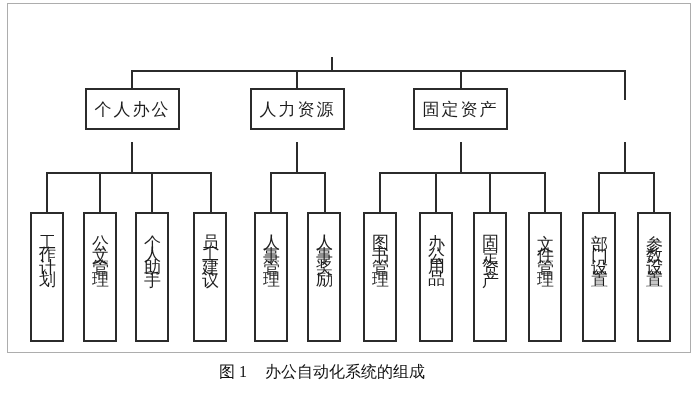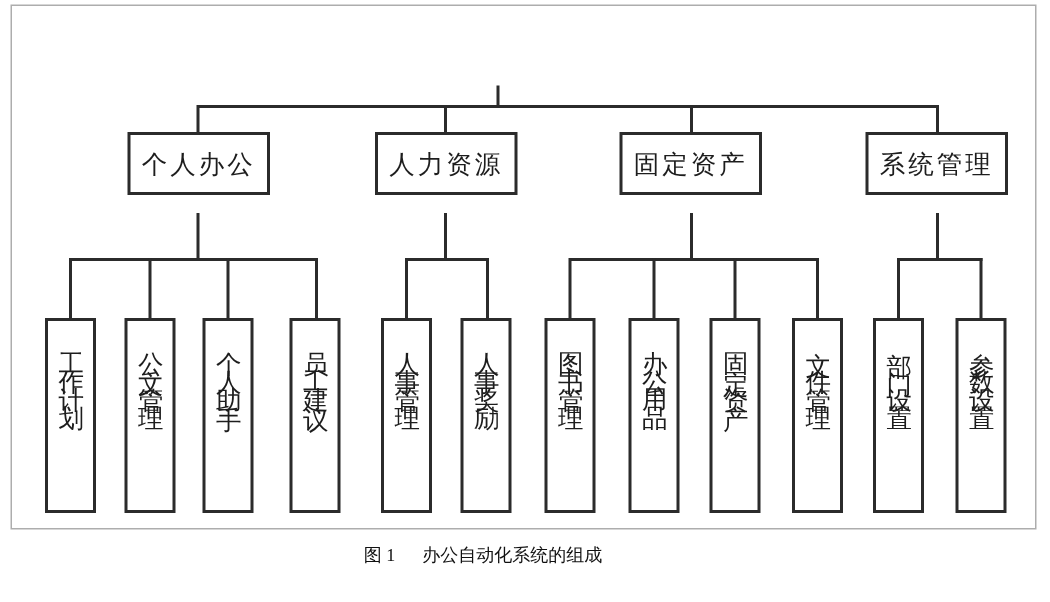--- a/index.html
+++ b/index.html
@@ -23,21 +23,21 @@
     top:212px;width:34px;height:130px;
     writing-mode:vertical-lr;text-orientation:upright;
     font-size:17px;letter-spacing:12px;line-height:30px;
     padding-top:7px;display:block;text-align:left;
   }
   .line{position:absolute;background:#2b2b2b;}
   .vline{width:2px;}
   .hline{height:2px;}
   .caption{
     position:absolute;left:0;top:362px;width:644px;text-align:center;
-    font-size:12px;color:#111;
+    font-size:16px;color:#111;
   }
   .caption .cap-text{margin-left:18px;}
 </style>
 </head>
 <body>
 
 <div class="stage">
 
   <div class="frame"></div>
 
@@ -50,23 +50,20 @@
   <div class="line vline" style="left:624px;top:70px;height:30px;"></div>
 
   <div class="node h-node branch" style="left:85px;">
     <span>个人办公</span>
   </div>
   <div class="node h-node branch" style="left:250px;justify-content:center;">
     <span>人力资源</span>
   </div>
   <div class="node h-node branch" style="left:413px;">
     <span>固定资产</span>
-  </div>
-  <div class="node h-node branch" style="left:577px;">
-    <span>系统管理</span>
   </div>
 
   <div class="line vline" style="left:131px;top:142px;height:30px;"></div>
   <div class="line hline" style="left:47px;top:172px;width:165px;"></div>
   <div class="line vline" style="left:46px;top:172px;height:40px;"></div>
   <div class="line vline" style="left:99px;top:172px;height:40px;"></div>
   <div class="line vline" style="left:151px;top:172px;height:40px;"></div>
   <div class="line vline" style="left:210px;top:172px;height:40px;"></div>
 
   <div class="line vline" style="left:296px;top:142px;height:30px;"></div>

